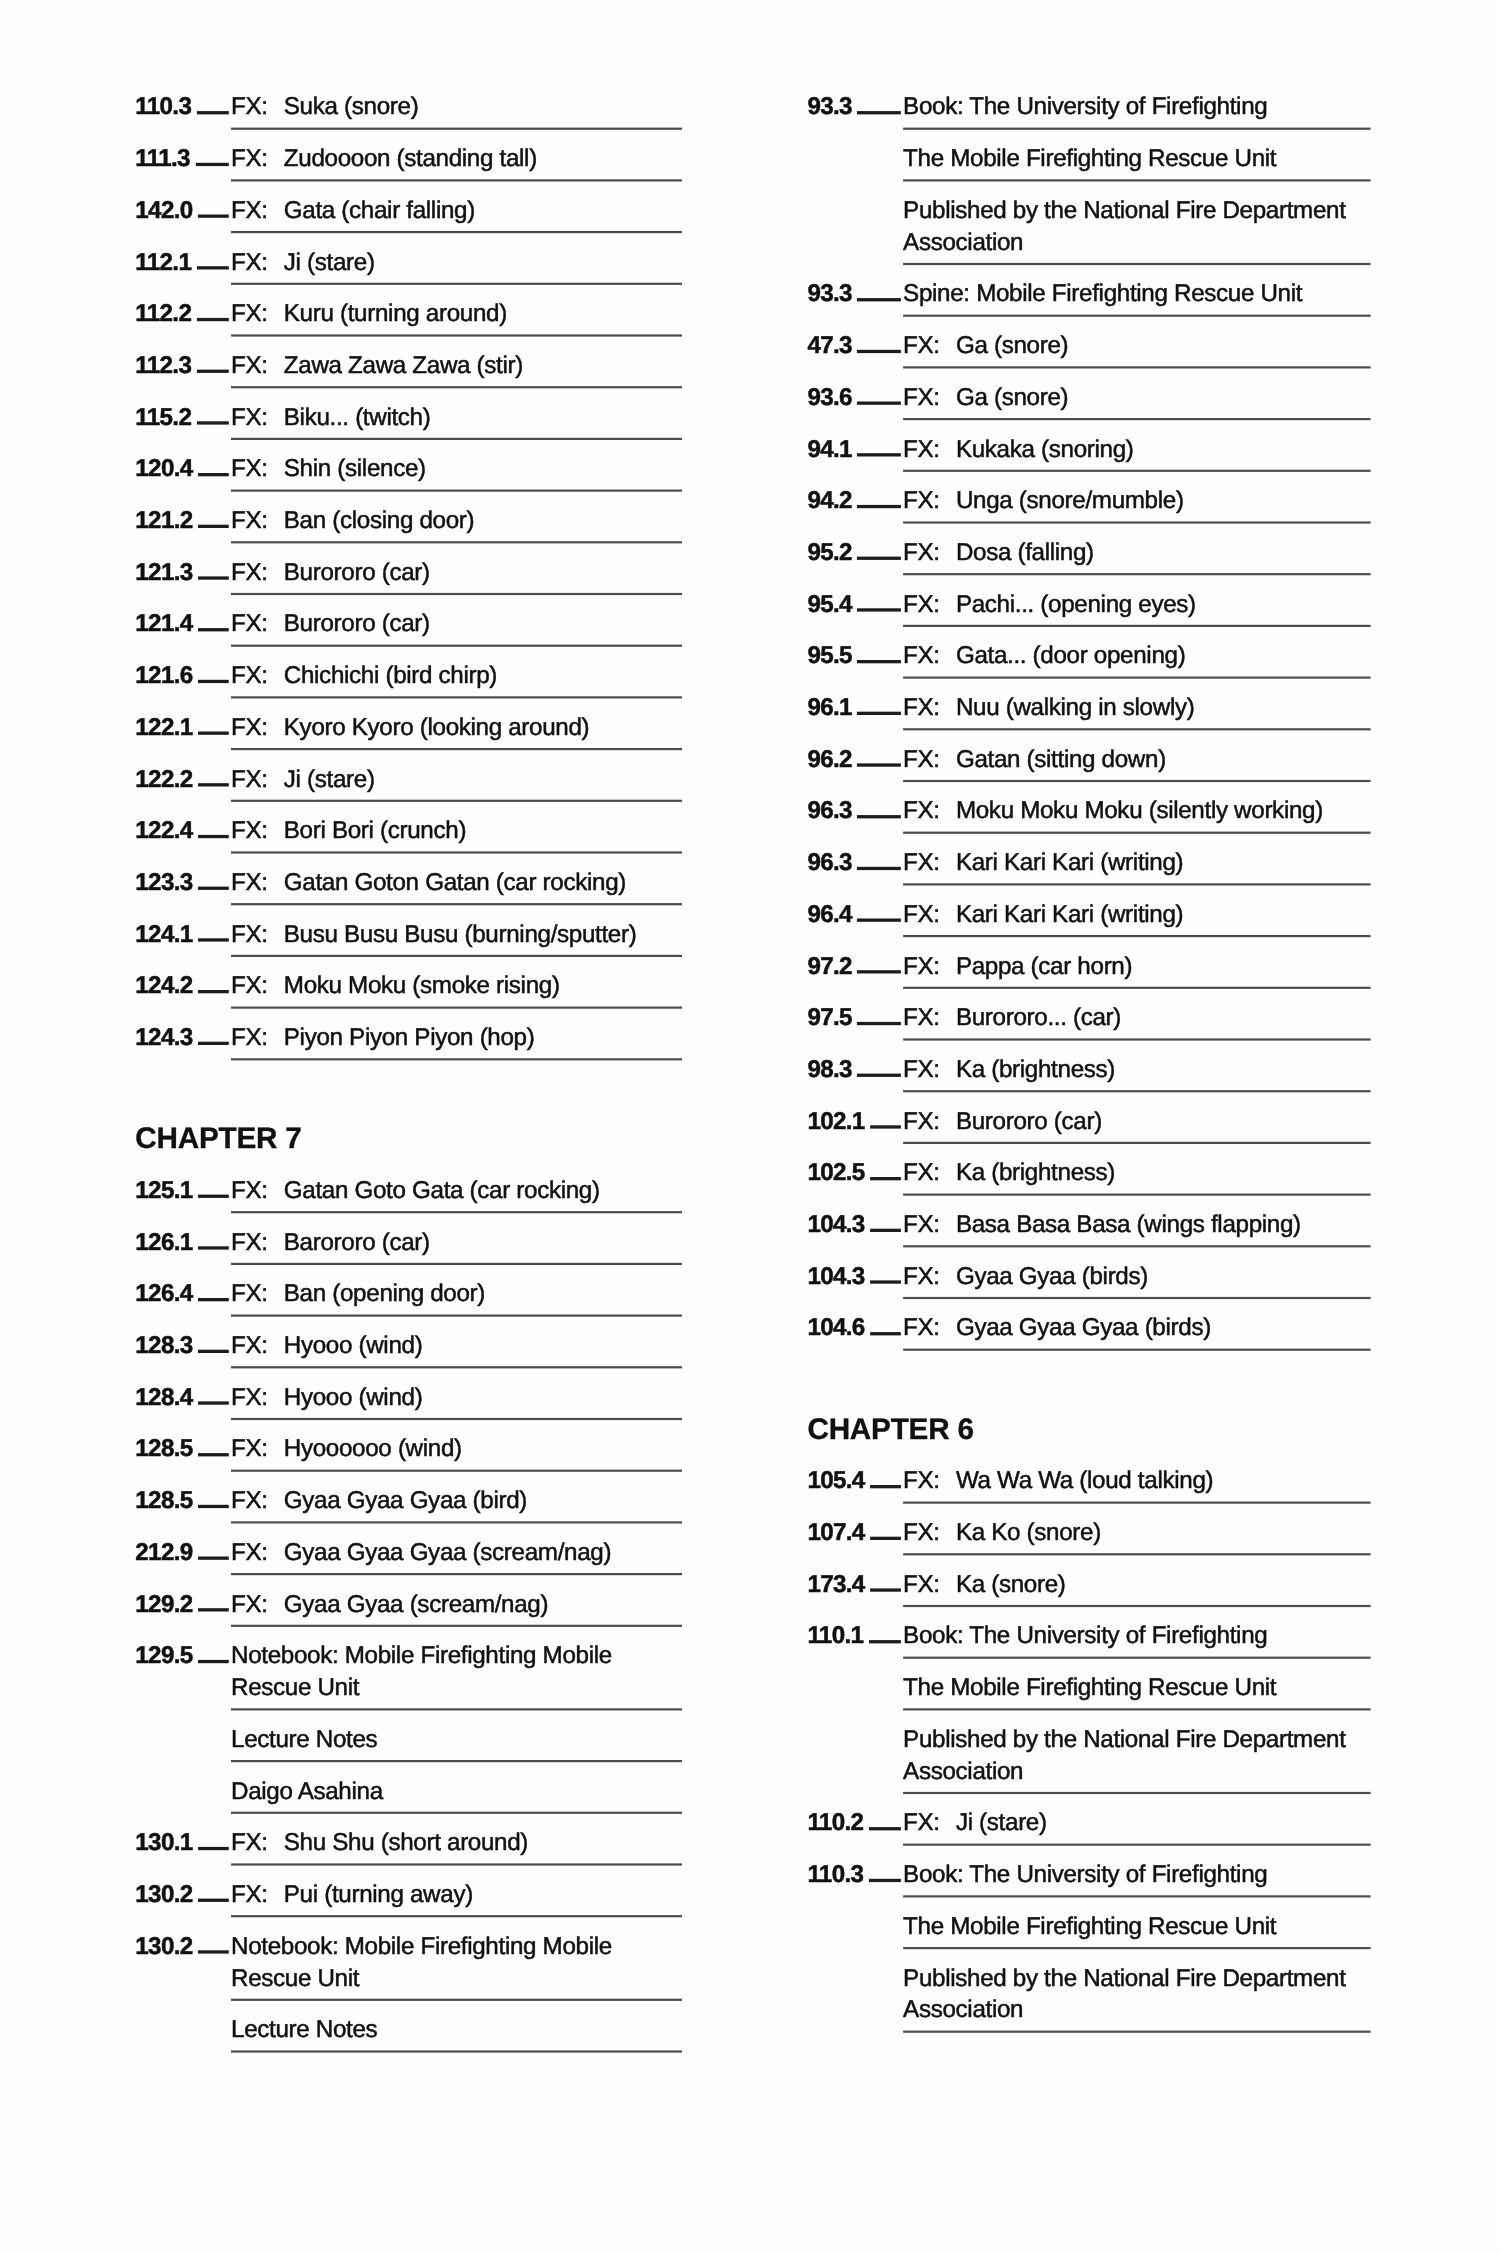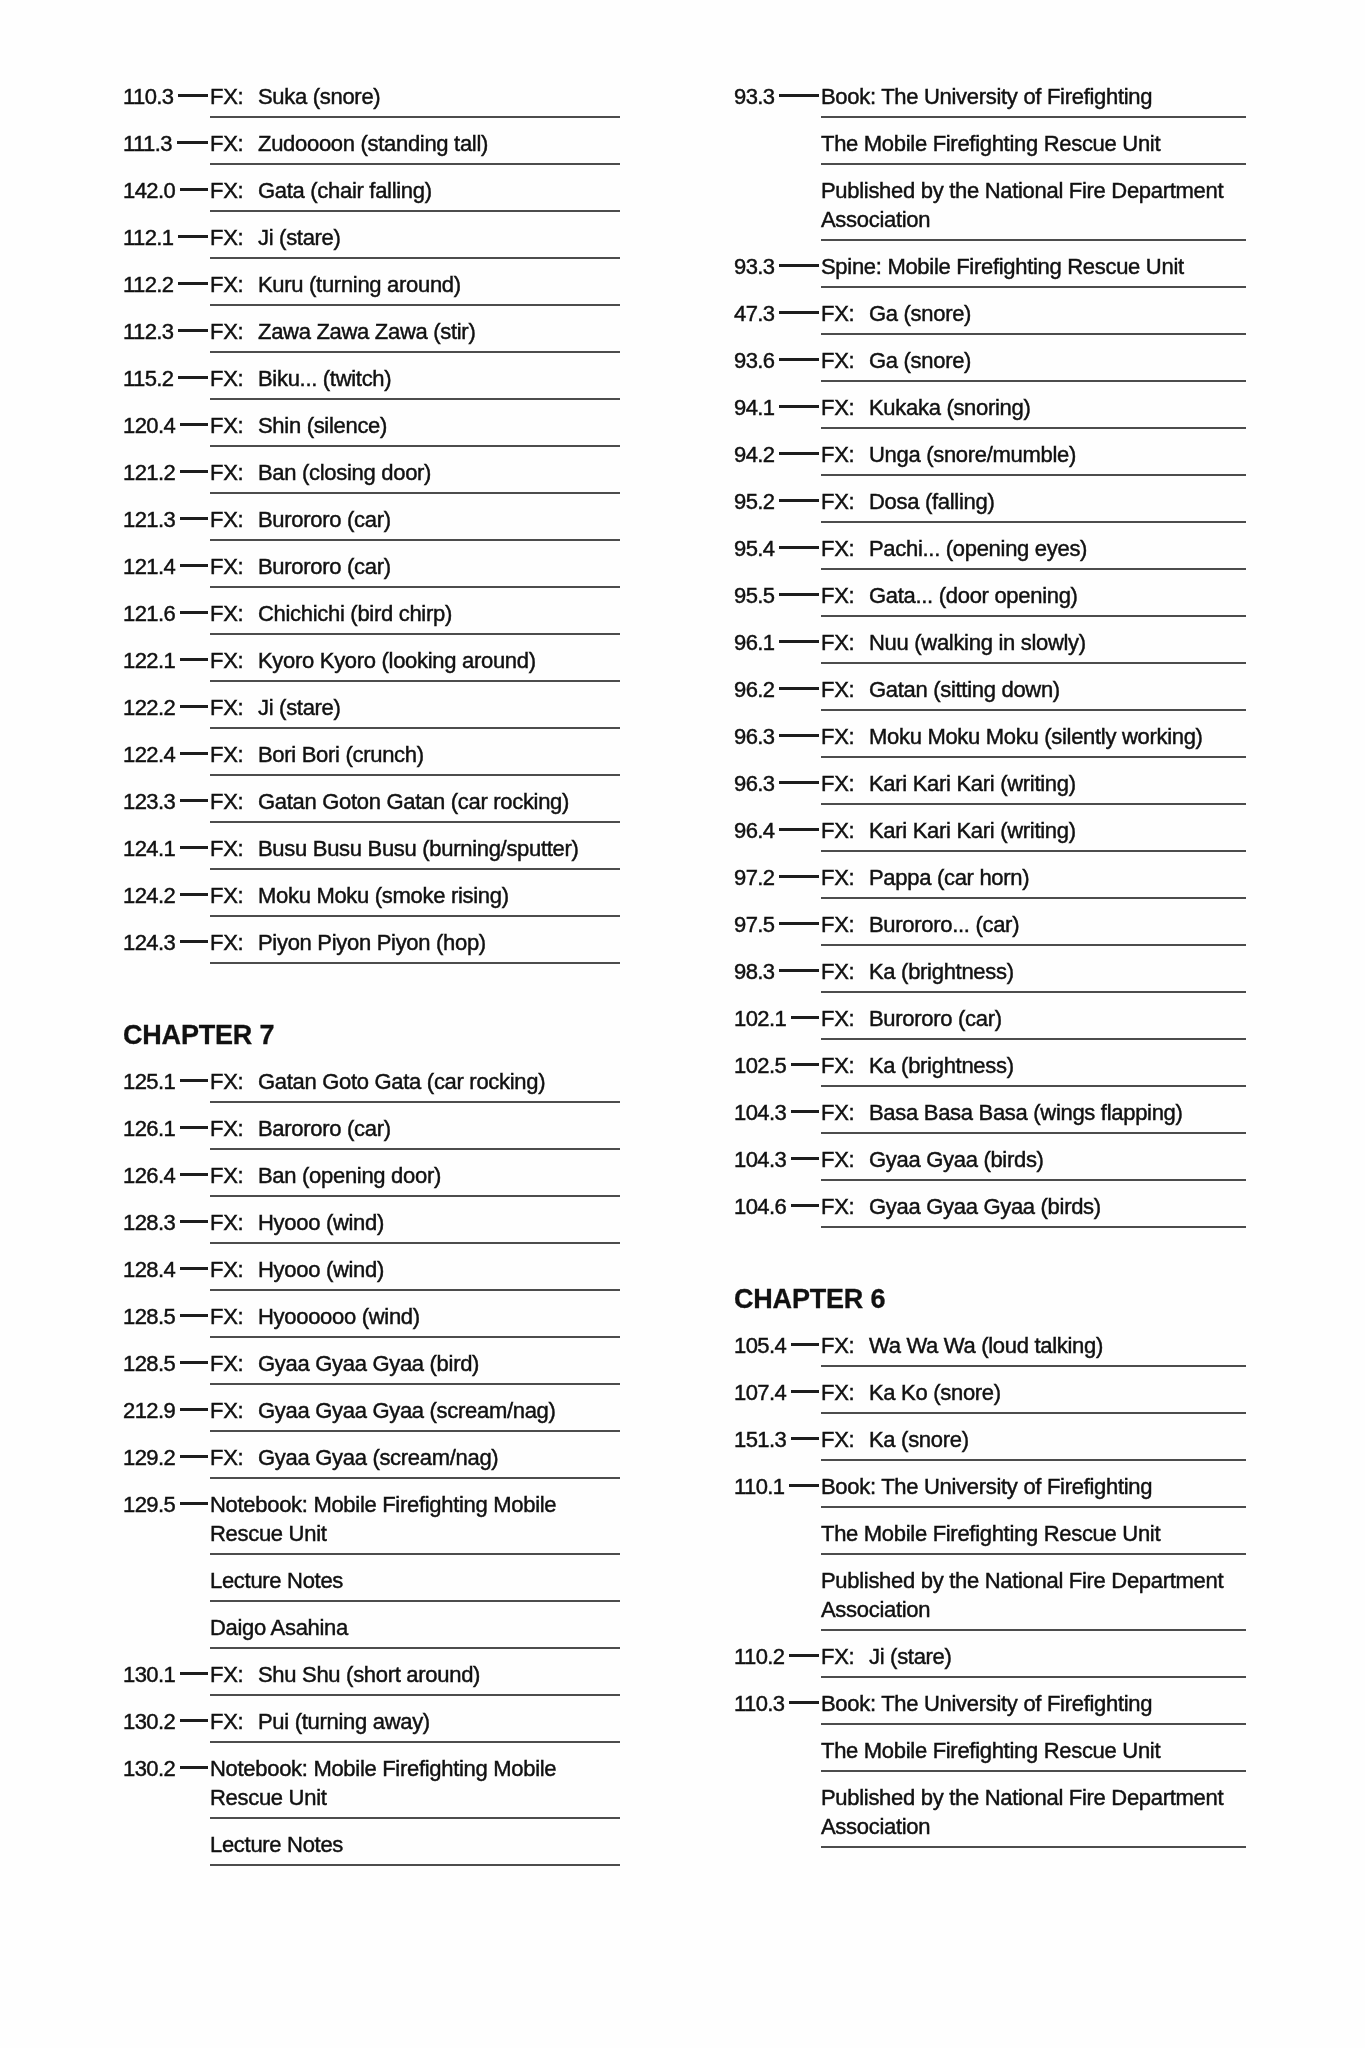--- a/index.html
+++ b/index.html
@@ -34,21 +34,22 @@
   }
 
   .entry {
     display: flex;
     align-items: flex-start;
   }
   .numzone {
     flex: 0 0 87px;
     width: 87px;
     display: flex;
-    align-items: flex-start;
+    align-items: center;
+    font-weight: bold;
   }
   .num {
     font-size: 22px;
     line-height: 29px;
     letter-spacing: -0.6px;
     white-space: nowrap;
   }
   .dash {
     flex: 1;
     height: 3px;
@@ -897,21 +898,21 @@
           <div class="block">
             <div class="line">
               <span class="fx-label">FX:</span>
               <span class="txt">Ka Ko (snore)</span>
             </div>
           </div>
         </div>
       </div>
       <div class="entry">
         <div class="numzone">
-          <span class="num">151.3</span>
+          <span class="num">173.4</span>
           <span class="dash"></span>
         </div>
         <div class="content">
           <div class="block">
             <div class="line">
               <span class="fx-label">FX:</span>
               <span class="txt">Ka (snore)</span>
             </div>
           </div>
         </div>

